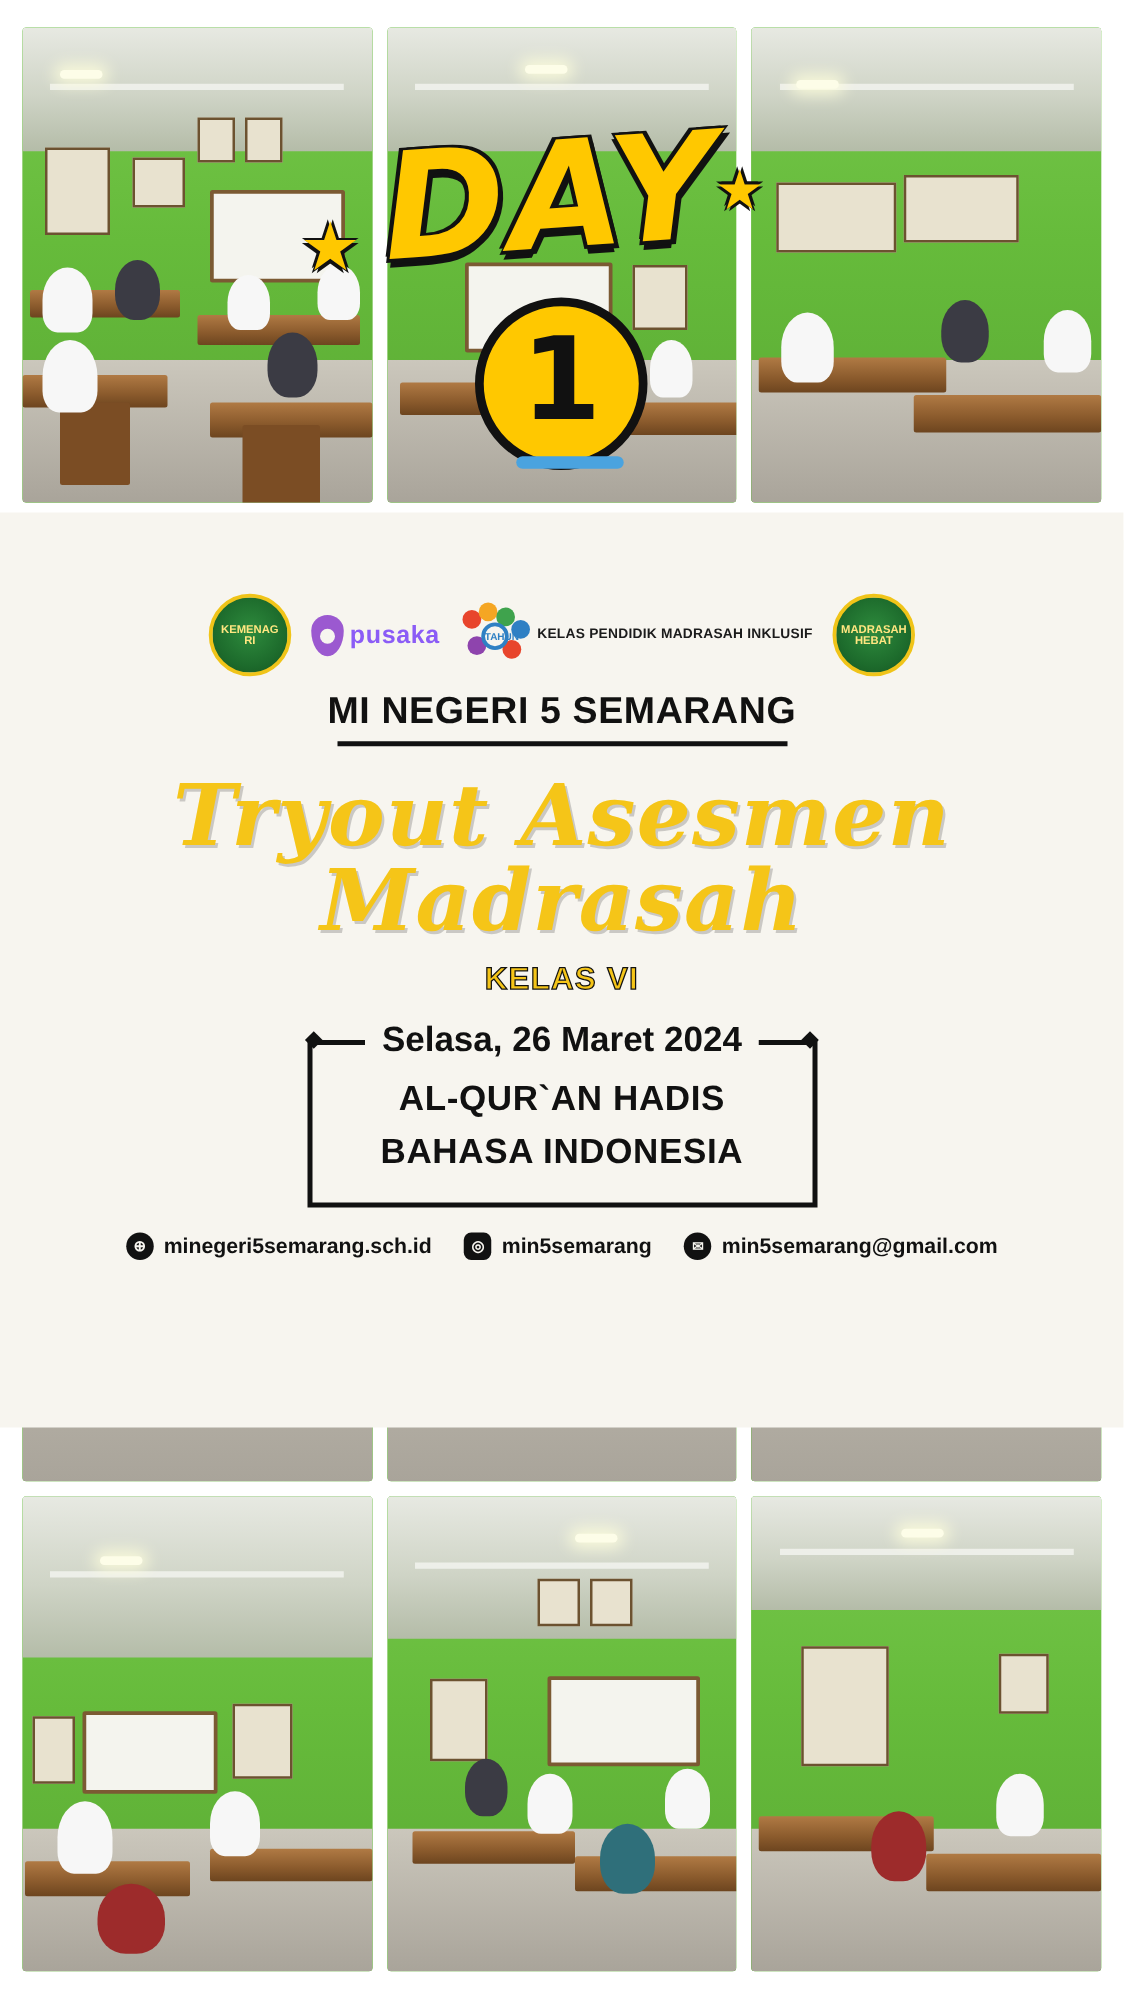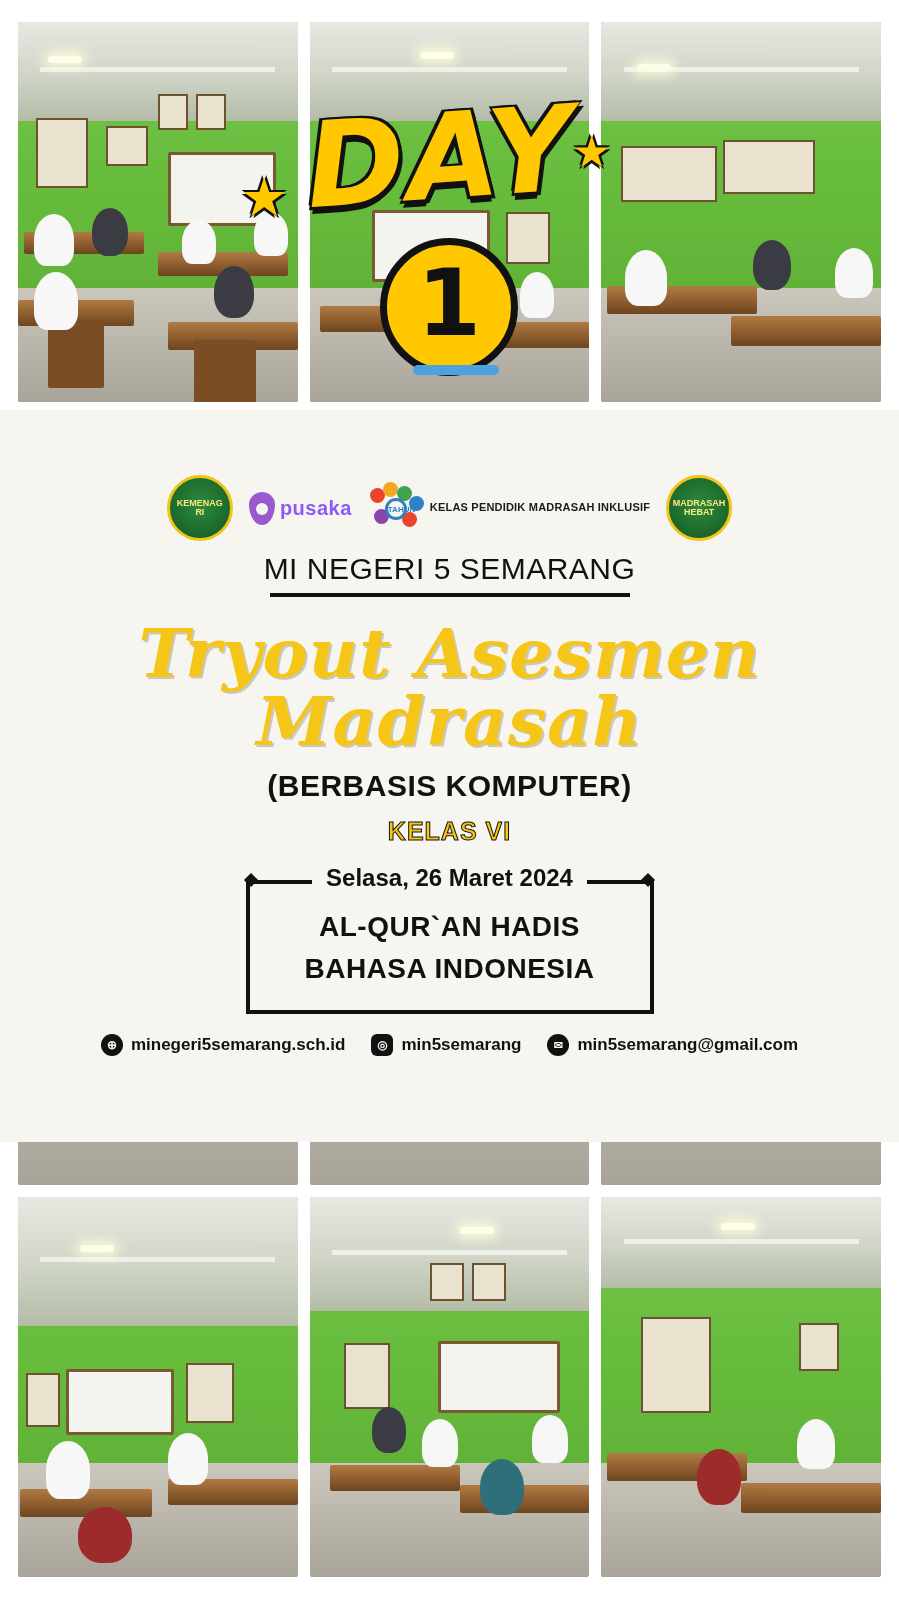--- a/index.html
+++ b/index.html
@@ -221,21 +221,21 @@
     font-size: 8px; color: #2f80c4; text-align: center; line-height: 17px; font-weight: bold;
   }
   .fpmi-text {
     font-size: 11px; font-weight: bold; color: #1b1b1b; text-align: left;
     line-height: 1.08; letter-spacing: .2px;
   }
 
   .school-name {
     margin-top: 6px;
     font-size: 30px;
-    font-weight: normal;
+    font-weight: bold;
     letter-spacing: .5px;
     color: #111;
   }
   .school-rule {
     width: 360px; height: 4px; background: #111; margin: 7px auto 0;
   }
 
   .title-script {
     margin-top: 22px;
     font-family: "DejaVu Serif", serif;
@@ -274,21 +274,21 @@
   }
 
   .date-row {
     margin-top: 18px;
     position: relative;
     height: 30px;
   }
   .date-text {
     position: relative;
     display: inline-block;
-    font-size: 24px;
+    font-size: 28px;
     font-weight: bold;
     color: #111;
     background: #f7f5ef;
     padding: 0 14px;
     z-index: 2;
   }
   .date-tick {
     position: absolute;
     top: 11px;
     width: 10px; height: 10px;
@@ -508,21 +508,20 @@
           </div>
           <div class="fpmi-text">KELAS PENDIDIK MADRASAH INKLUSIF</div>
         </div>
         <div class="logo-madrasah">MADRASAH HEBAT</div>
       </div>
 
       <div class="school-name">MI NEGERI 5 SEMARANG</div>
       <div class="school-rule"></div>
 
       <div class="title-script">Tryout Asesmen Madrasah</div>
-      <div class="subtitle">(BERBASIS KOMPUTER)</div>
 
       <div class="kelas">KELAS VI</div>
 
       <div class="date-row">
         <div class="date-tick l"></div>
         <div class="date-tick r"></div>
         <span class="date-text">Selasa, 26 Maret 2024</span>
       </div>
 
       <div class="subject-box">

